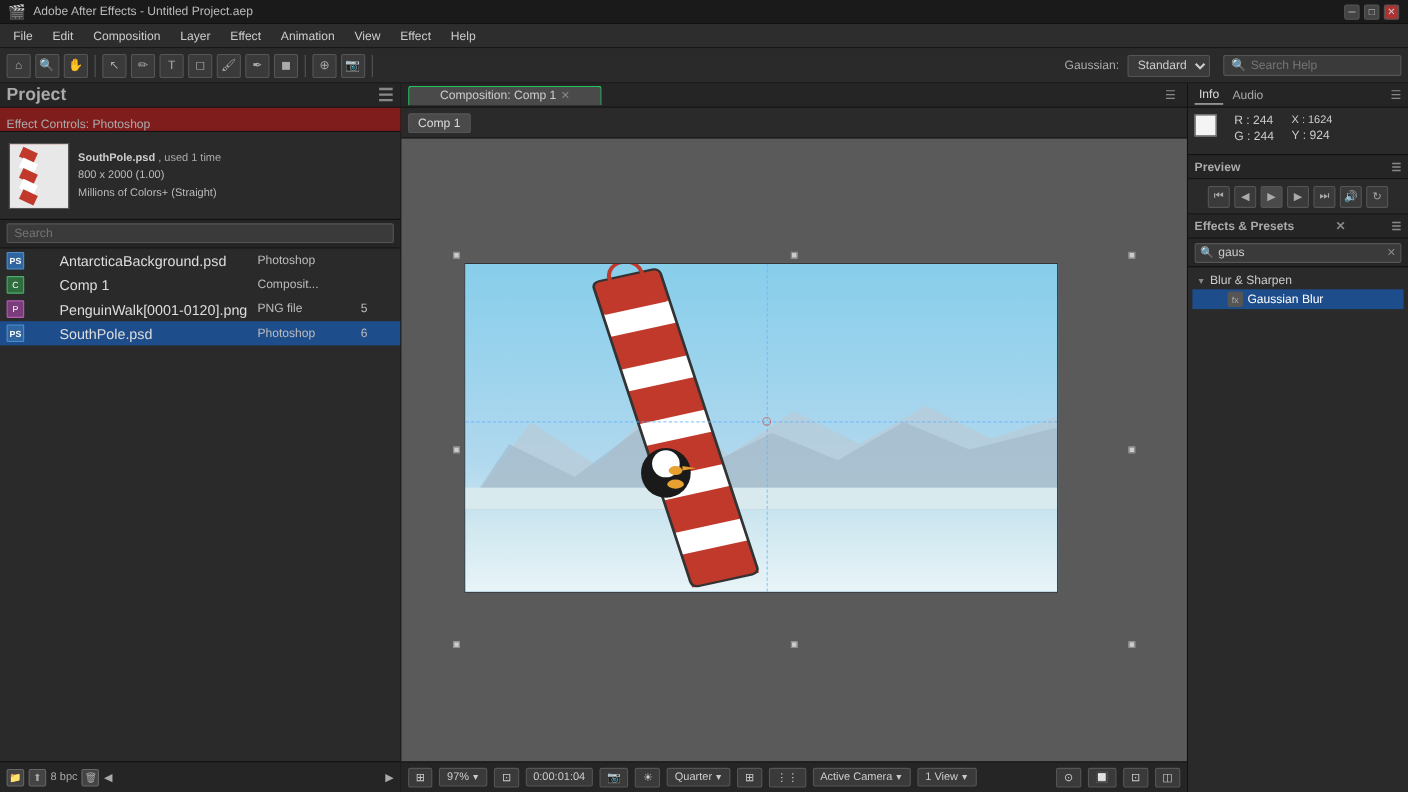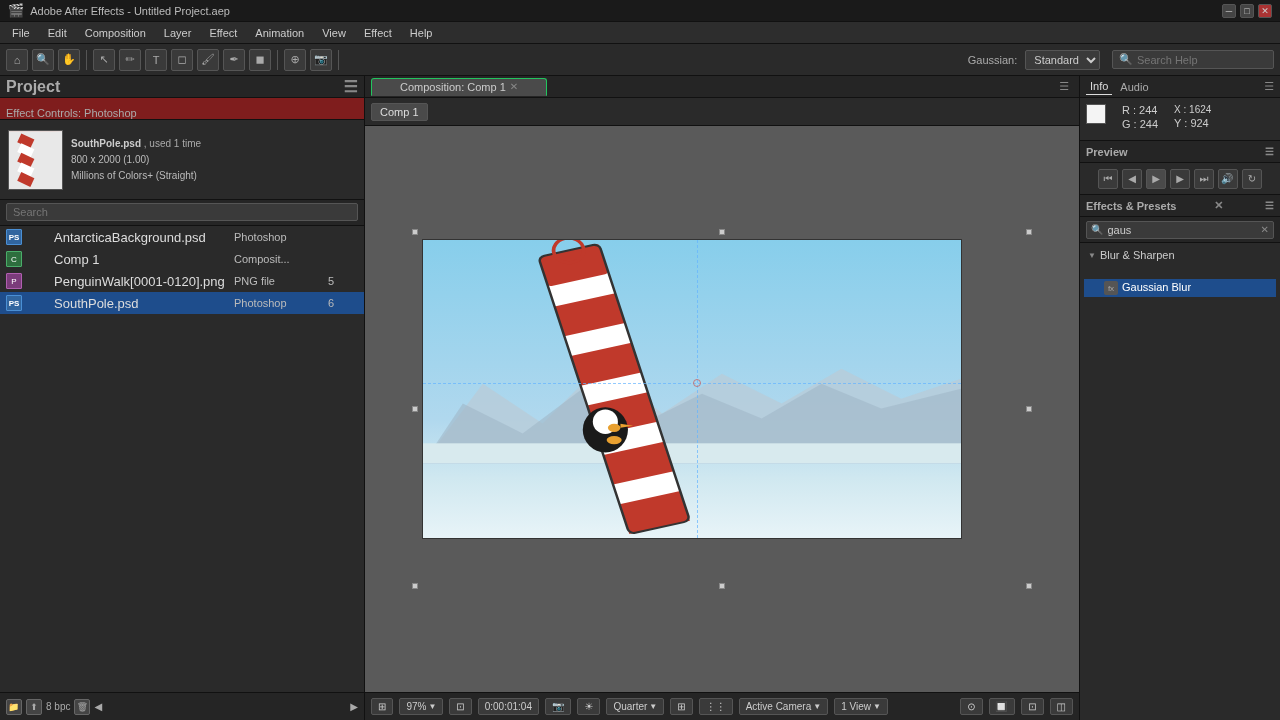--- a/index.html
+++ b/index.html
@@ -98,21 +98,21 @@
     .preview-btn { width: 20px; height: 20px; background: #3a3a3a; border: 1px solid #555; border-radius: 2px; display: flex; align-items: center; justify-content: center; color: #aaa; font-size: 10px; cursor: pointer; }
 
     #effects-header { height: 22px; background: #252525; display: flex; align-items: center; padding: 0 6px; border-bottom: 1px solid #111; justify-content: space-between; }
     #effects-header span { font-size: 11px; color: #aaa; font-weight: bold; }
     #effects-search { height: 26px; padding: 3px 6px; background: #252525; border-bottom: 1px solid #111; display: flex; align-items: center; }
     #effects-search-inner { display: flex; align-items: center; background: #3a3a3a; border: 1px solid #555; border-radius: 2px; padding: 2px 4px; gap: 4px; width: 100%; }
     #effects-search-inner input { background: transparent; border: none; outline: none; color: #ccc; font-size: 11px; flex: 1; }
     #effects-tree { flex: 1; padding: 4px; overflow-y: auto; }
     .tree-group { margin-bottom: 4px; }
     .tree-group-header { display: flex; align-items: center; gap: 4px; padding: 2px 4px; cursor: pointer; color: #ccc; font-size: 11px; }
-    .tree-item { padding: 2px 20px; font-size: 11px; color: #bbb; cursor: pointer; display: flex; gap: 4px; margin-top: 16px; }
+    .tree-item { padding: 2px 32px; font-size: 11px; color: #bbb; cursor: pointer; display: flex; align-items: center; gap: 4px; }
     .tree-item.highlighted { background: #1e4d8c; color: #fff; }
     .triangle { font-size: 8px; color: #888; }
     .fx-icon { width: 14px; height: 14px; background: #555; border-radius: 2px; display: flex; align-items: center; justify-content: center; font-size: 8px; color: #aaa; flex-shrink: 0; }
 
     
     ::-webkit-scrollbar { width: 6px; height: 6px; }
     ::-webkit-scrollbar-track { background: #1a1a1a; }
     ::-webkit-scrollbar-thumb { background: #555; border-radius: 3px; }
   </style>
 </head>

